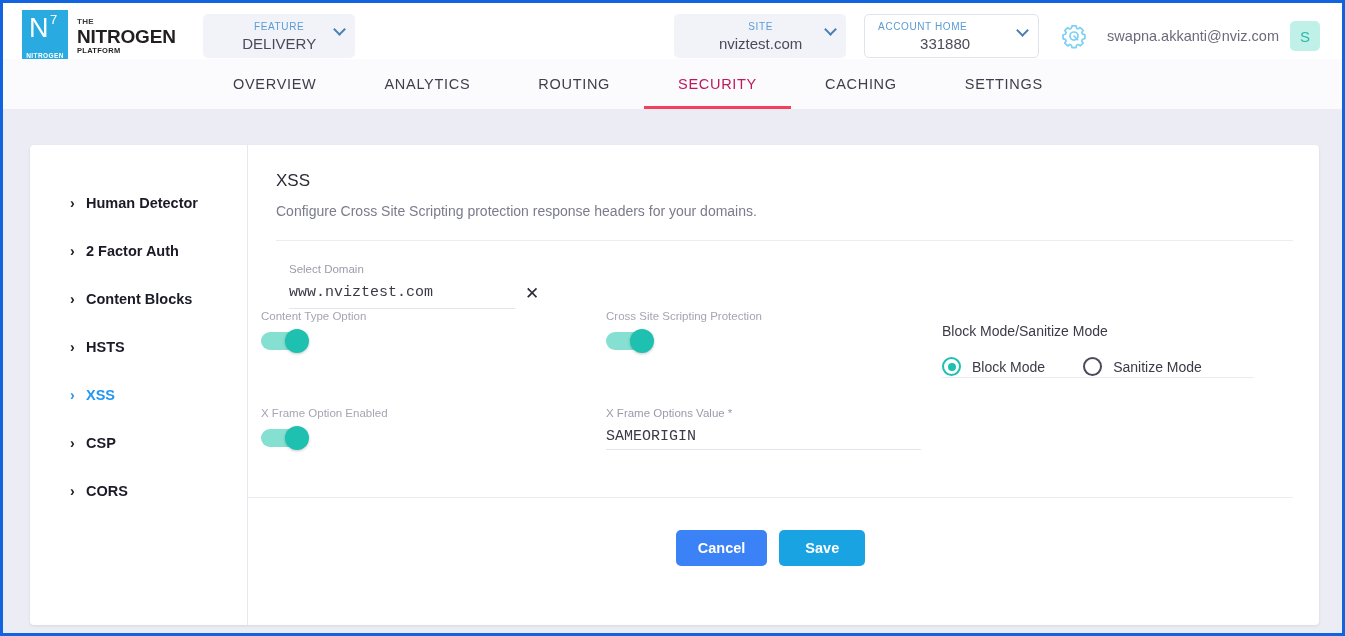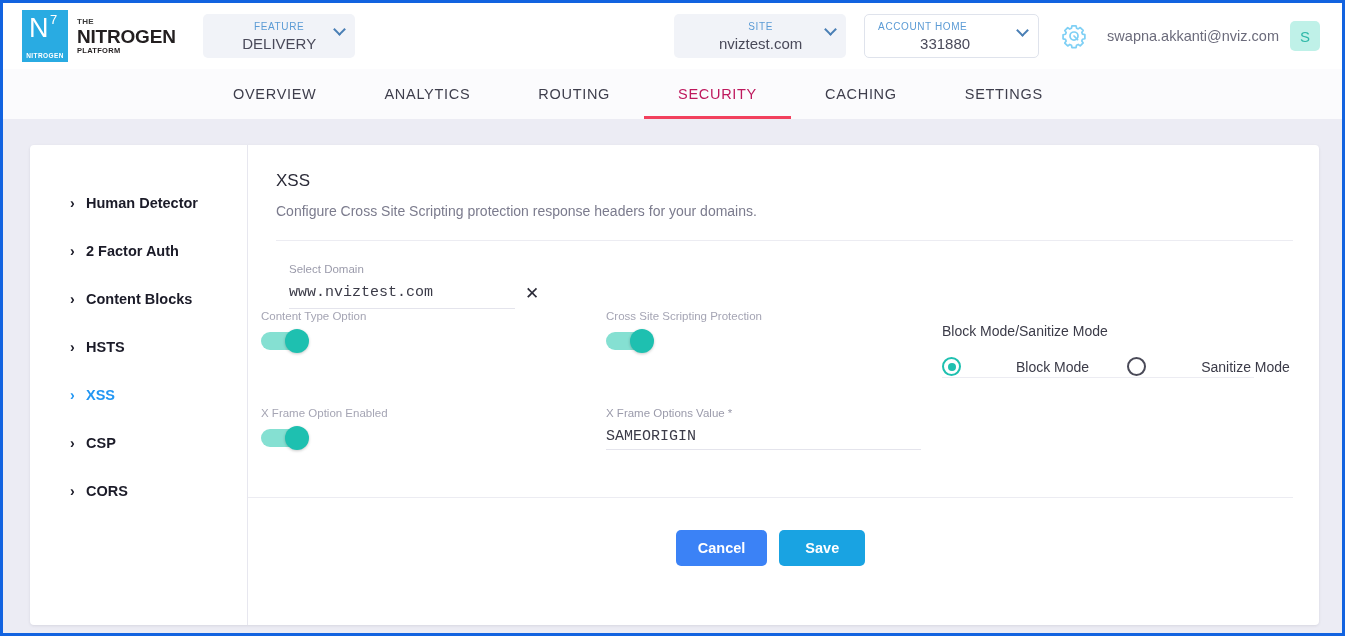--- a/index.html
+++ b/index.html
@@ -145,21 +145,21 @@
     color: #2fb8a8;
     font-size: 15px;
     display: flex; align-items: center; justify-content: center;
     cursor: pointer;
     flex: none;
   }
 
   
   #navbar {
     position: absolute;
-    left: 0; top: 66px; right: 0;
+    left: 0; top: 56px; right: 0;
     height: 50px;
     background: #fbfbfd;
     display: flex;
     align-items: stretch;
     padding-left: 196px;
   }
   .tab {
     font-size: 14.5px;
     color: #3e3e4c;
     letter-spacing: .7px;
@@ -288,21 +288,21 @@
     width: 24px; height: 24px;
     border-radius: 50%;
     background: #1ec0b0;
     box-shadow: 0 1px 3px rgba(0,0,0,.22);
   }
 
   
   #mode-block { position: absolute; left: 694px; top: 178px; width: 318px; }
   #mode-title { font-size: 14px; color: #3b3b48; margin-bottom: 18px; }
   #mode-radios { display: flex; align-items: center; }
-  .radio-opt { display: flex; align-items: center; cursor: pointer; gap: 44px; }
+  .radio-opt { display: flex; align-items: center; cursor: pointer; }
   .radio-opt + .radio-opt { margin-left: 38px; }
   .radio {
     width: 19px; height: 19px;
     border-radius: 50%;
     border: 2px solid #4a4a58;
     position: relative;
     flex: none;
   }
   .radio.on { border-color: #1ec0b0; }
   .radio.on::after {

